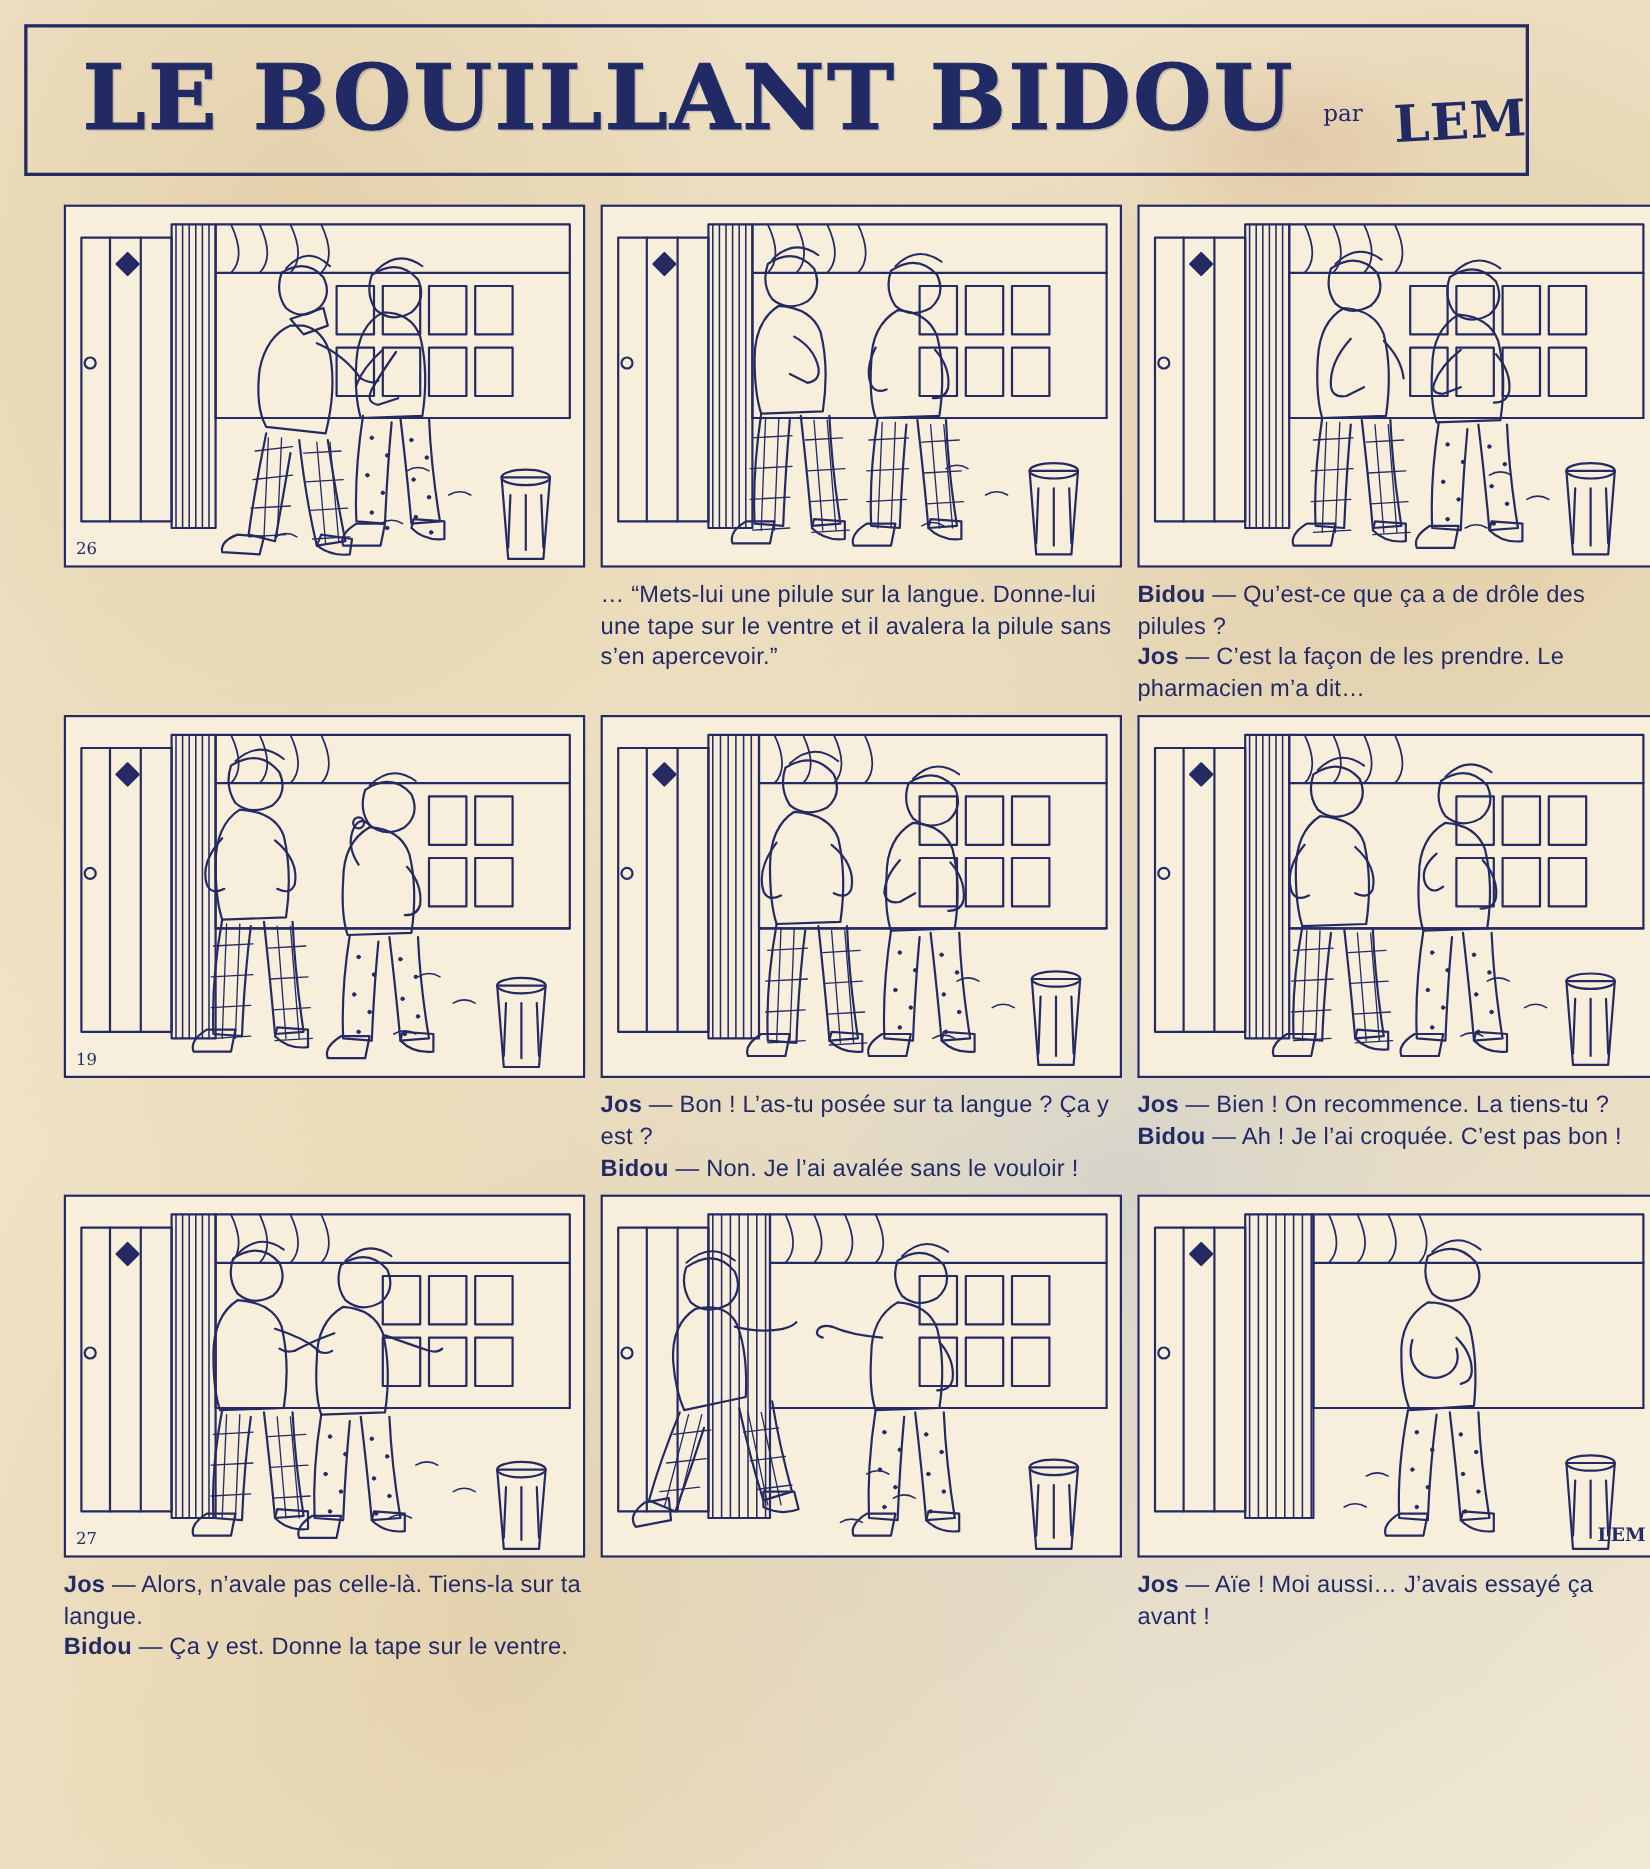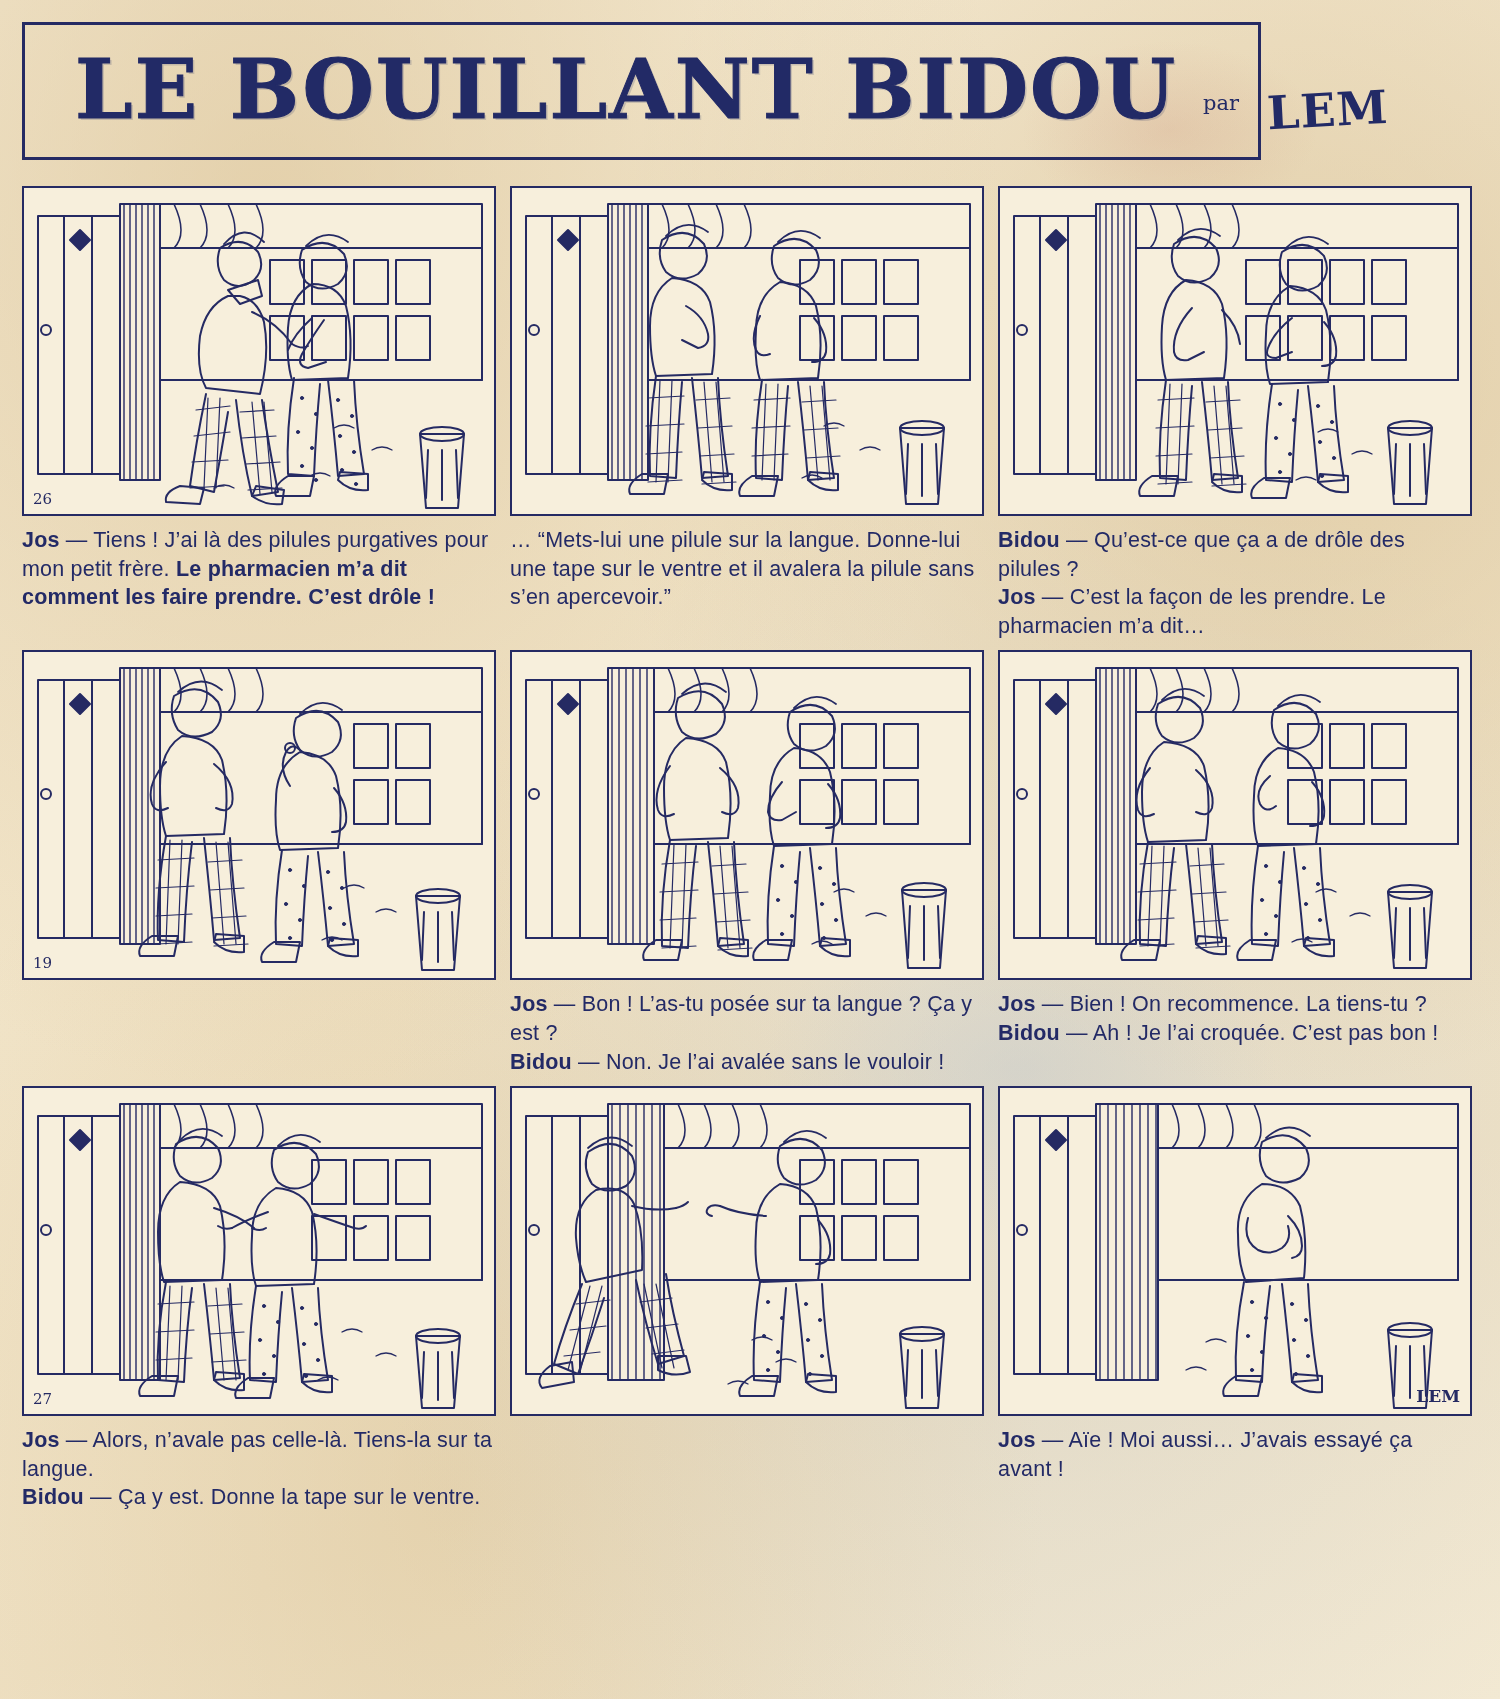--- a/index.html
+++ b/index.html
@@ -36,21 +36,21 @@
   .sheet {
     position: absolute;
     inset: 0;
   }
 
   
   .title-box {
     position: absolute;
     left: 22px;
     top: 22px;
-    width: 1239px;
+    width: 1368px;
     height: 138px;
     border: 3px solid #252a63;
     box-sizing: border-box;
   }
   .title-text {
     position: absolute;
     left: 50px;
     top: 16px;
     font-family: "DejaVu Serif", serif;
     font-size: 82px;
@@ -84,20 +84,21 @@
   .grid {
     position: absolute;
     left: 22px;
     top: 186px;
     width: 1450px;
   }
   .row {
     display: flex;
     gap: 14px;
     margin-bottom: 10px;
+    margin-left: 36px;
   }
   .cell {
     width: 474px;
   }
   .panel {
     position: relative;
     width: 474px;
     height: 330px;
     border: 2px solid #252a63;
     box-sizing: border-box;
@@ -248,21 +249,20 @@
                   <circle cx="330" cy="264" r="1.6"></circle>
                 <circle cx="318" cy="282" r="1.6"></circle>
                   <circle cx="332" cy="296" r="1.6"></circle>
               </g>
               <path d="M264 288 q-16 10 -12 20 l34 0 l4 -20 Z"></path>
               <path d="M314 292 q12 12 30 10 l0 -16 l-28 -2 Z"></path>
             </g>
           </svg>
           <div class="panel-num">26</div>
         </div>
-        <div class="caption"><b>Jos</b> — Tiens ! J’ai là des pilules purgatives pour mon petit frère. <b>Le pharmacien m’a dit comment les faire prendre. C’est drôle !</b></div>
       </div>
 
       <div class="cell">
         <div class="panel">
           <svg viewBox="0 0 474 330" width="474" height="330">
             <g stroke="#252a63" fill="none" stroke-width="2" stroke-linecap="round" stroke-linejoin="round">
               <rect x="14" y="28" width="82" height="258"></rect>
               <line x1="40" y1="28" x2="40" y2="286"></line>
                 <line x1="68" y1="28" x2="68" y2="286"></line>
               <path d="M46 52 L56 42 L66 52 L56 62 Z" fill="#252a63"></path>

